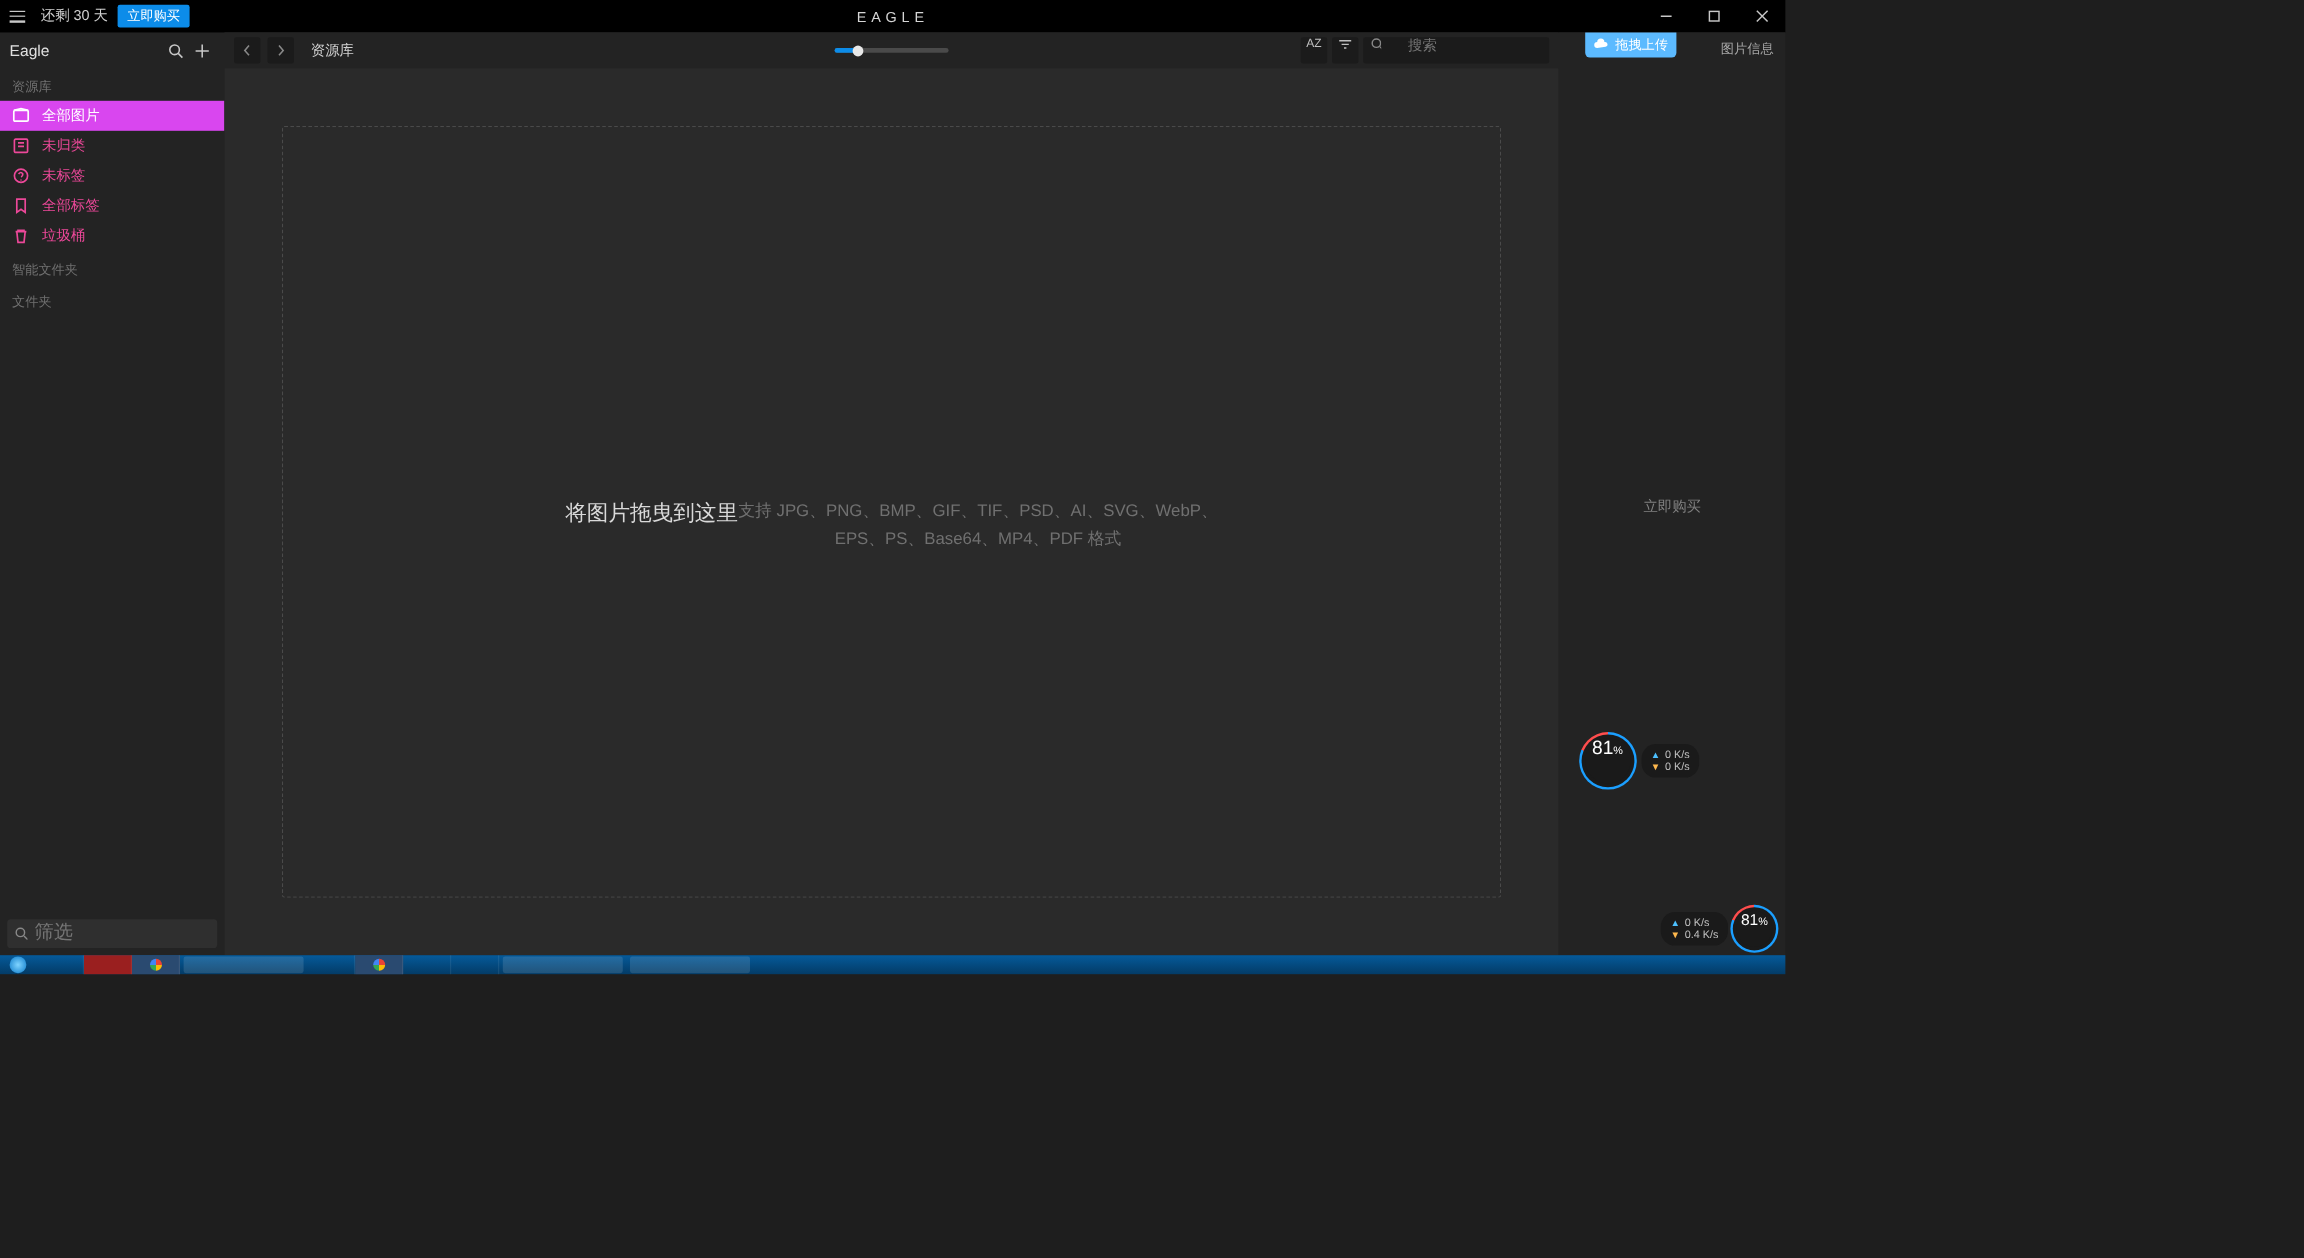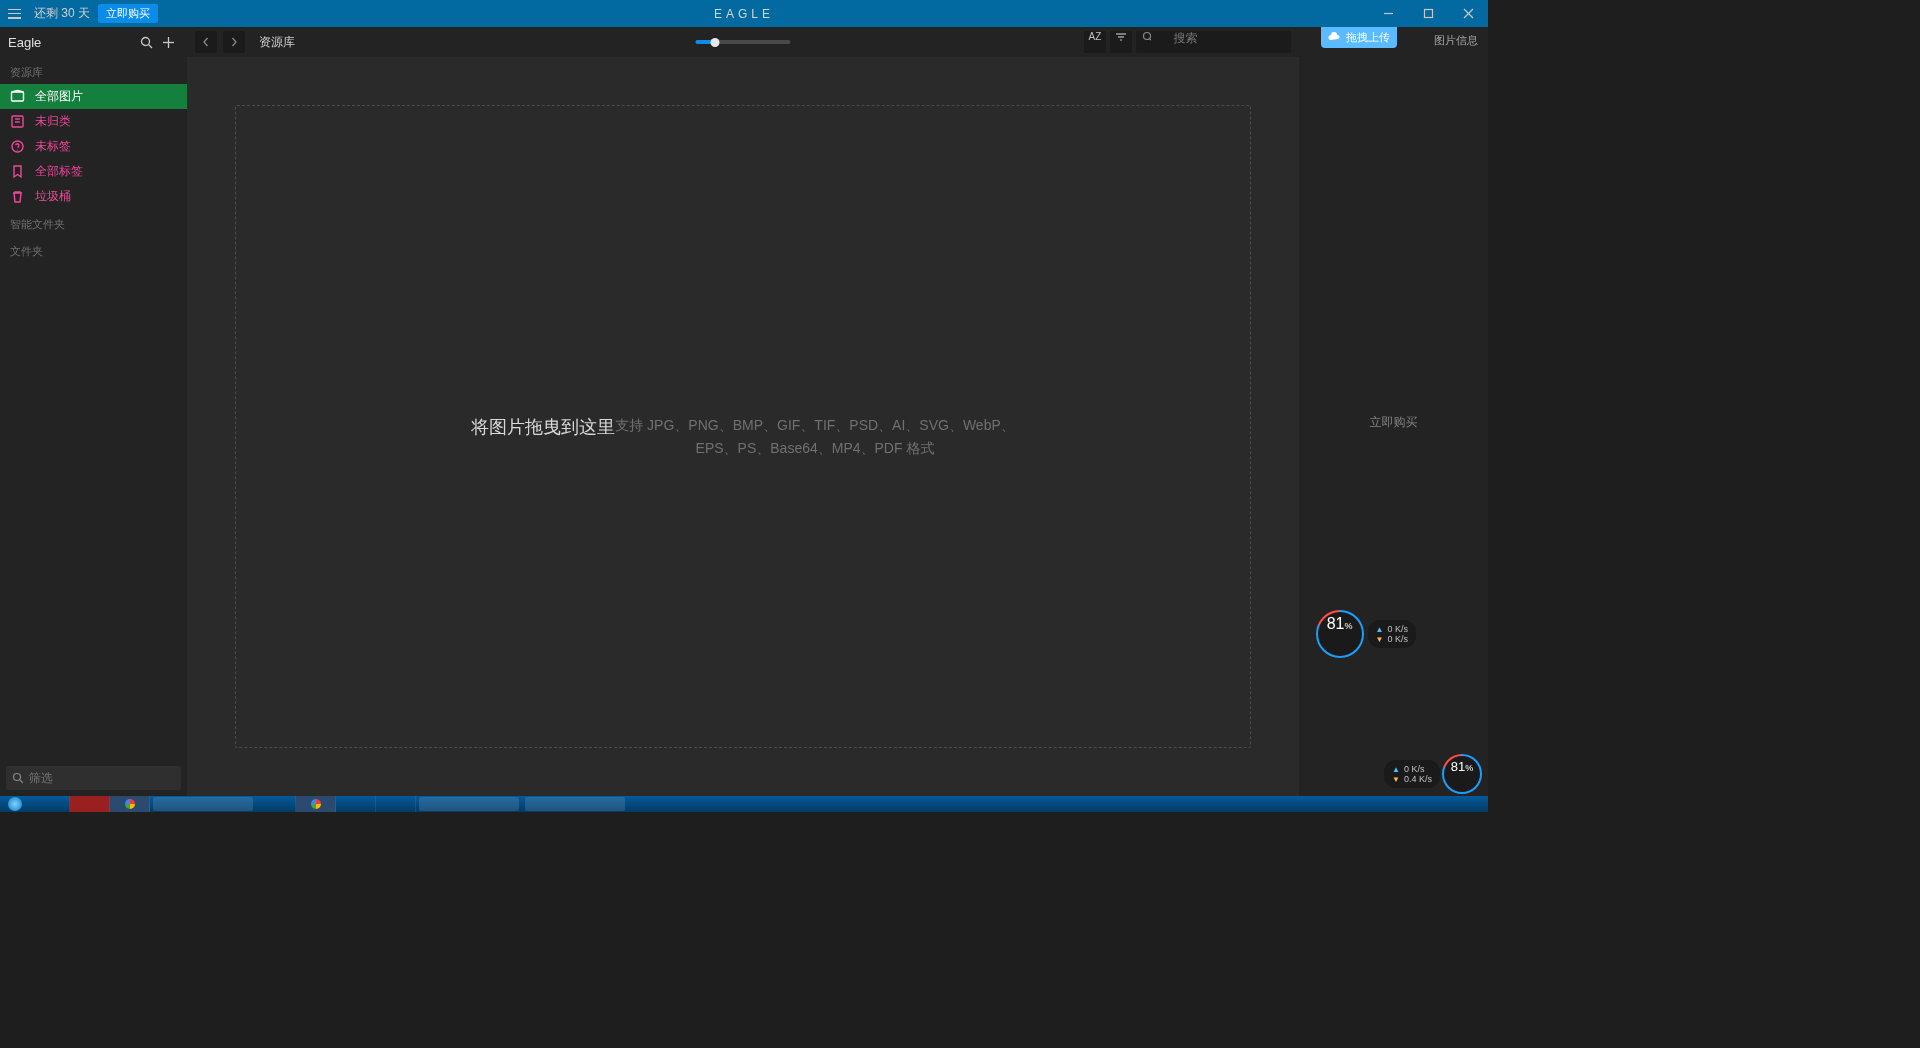--- a/index.html
+++ b/index.html
@@ -1,42 +1,42 @@
 <!DOCTYPE html>
 <html><head>
 <meta charset="utf-8">
 <style>
 * { margin: 0; padding: 0; box-sizing: border-box; font-family: -apple-system, "Segoe UI", "Microsoft YaHei", sans-serif; }
 body { background: #1e1e1e; color: #c8c8c8; width: 1488px; height: 812px; overflow: hidden; position: relative; }
 
-.titlebar { height: 27px; background: #0369a1; display: flex; align-items: center; position: relative; }
+.titlebar { height: 27px; background: #000000; display: flex; align-items: center; position: relative; }
 .titlebar .menu-icon { width: 28px; height: 27px; display: flex; align-items: center; justify-content: center; cursor: pointer; }
 .titlebar .hamburger { width: 13px; height: 10px; display: flex; flex-direction: column; justify-content: space-between; }
 .titlebar .hamburger span { height: 1.5px; background: #c8c8c8; }
 .titlebar .trial { color: #d0d0d0; font-size: 12px; margin-left: 6px; }
 .titlebar .buy-btn { background: #0c8ce9; color: #fff; font-size: 11px; padding: 2px 8px; border-radius: 2px; margin-left: 8px; cursor: pointer; }
 .titlebar .app-title { position: absolute; left: 50%; transform: translateX(-50%); letter-spacing: 4px; font-size: 12px; color: #d6d6d6; font-weight: 500; }
 .titlebar .win-ctrl { position: absolute; right: 0; display: flex; }
 .titlebar .win-ctrl div { width: 40px; height: 27px; display: flex; align-items: center; justify-content: center; cursor: pointer; }
 .titlebar .win-ctrl svg { stroke: #c8c8c8; fill: none; }
 
 .body-row { display: flex; height: calc(100% - 27px - 16px); }
 
 .sidebar { width: 187px; background: #232323; display: flex; flex-direction: column; }
 .sidebar-top { height: 30px; display: flex; align-items: center; padding: 0 8px; }
 .sidebar-top .lib-name { font-size: 13px; color: #e0e0e0; flex: 1; }
 .sidebar-top .icon-btn { width: 22px; height: 22px; display: flex; align-items: center; justify-content: center; cursor: pointer; }
 .side-section { font-size: 11px; color: #6f6f6f; padding: 8px 10px 4px; }
 .side-item { height: 25px; display: flex; align-items: center; padding: 0 10px; gap: 10px; font-size: 12px; color: #ec4899; cursor: pointer; }
-.side-item.active { background: #15803d; color: #fff; }
+.side-item.active { background: #d946ef; color: #fff; }
 .side-item .ico { width: 15px; height: 15px; display: flex; align-items: center; justify-content: center; }
 .side-item svg { stroke: currentColor; fill: none; stroke-width: 1.4; }
 .sidebar-bottom { margin-top: auto; padding: 6px; }
 .filter-box { height: 24px; background: #2f2f2f; border-radius: 3px; display: flex; align-items: center; padding: 0 6px; gap: 6px; }
-.filter-box input { background: transparent; border: none; outline: none; color: #c8c8c8; font-size: 12px; width: 100%; }
+.filter-box input { background: transparent; border: none; outline: none; color: #c8c8c8; font-size: 16px; width: 100%; }
 
 .main { flex: 1; display: flex; flex-direction: column; background: #2a2a2a; }
 .toolbar { height: 30px; background: #232323; display: flex; align-items: center; padding: 0 8px; gap: 6px; position: relative; }
 .nav-btn { width: 22px; height: 22px; background: #1b1b1b; border-radius: 2px; display: flex; align-items: center; justify-content: center; cursor: pointer; }
 .nav-btn svg { stroke: #888; fill: none; }
 .breadcrumb-txt { font-size: 12px; color: #d0d0d0; margin-left: 8px; }
 .zoom-slider { position: absolute; left: 50%; transform: translateX(-50%); width: 95px; height: 4px; background: #4a4a4a; border-radius: 2px; display: flex; align-items: center; }
 .zoom-slider .fill { height: 4px; background: #0c8ce9; width: 19px; border-radius: 2px; }
 .zoom-slider .knob { width: 9px; height: 9px; background: #e8e8e8; border-radius: 50%; position: absolute; left: 15px; }
 .toolbar .right-tools { margin-left: auto; display: flex; gap: 4px; align-items: center; }

